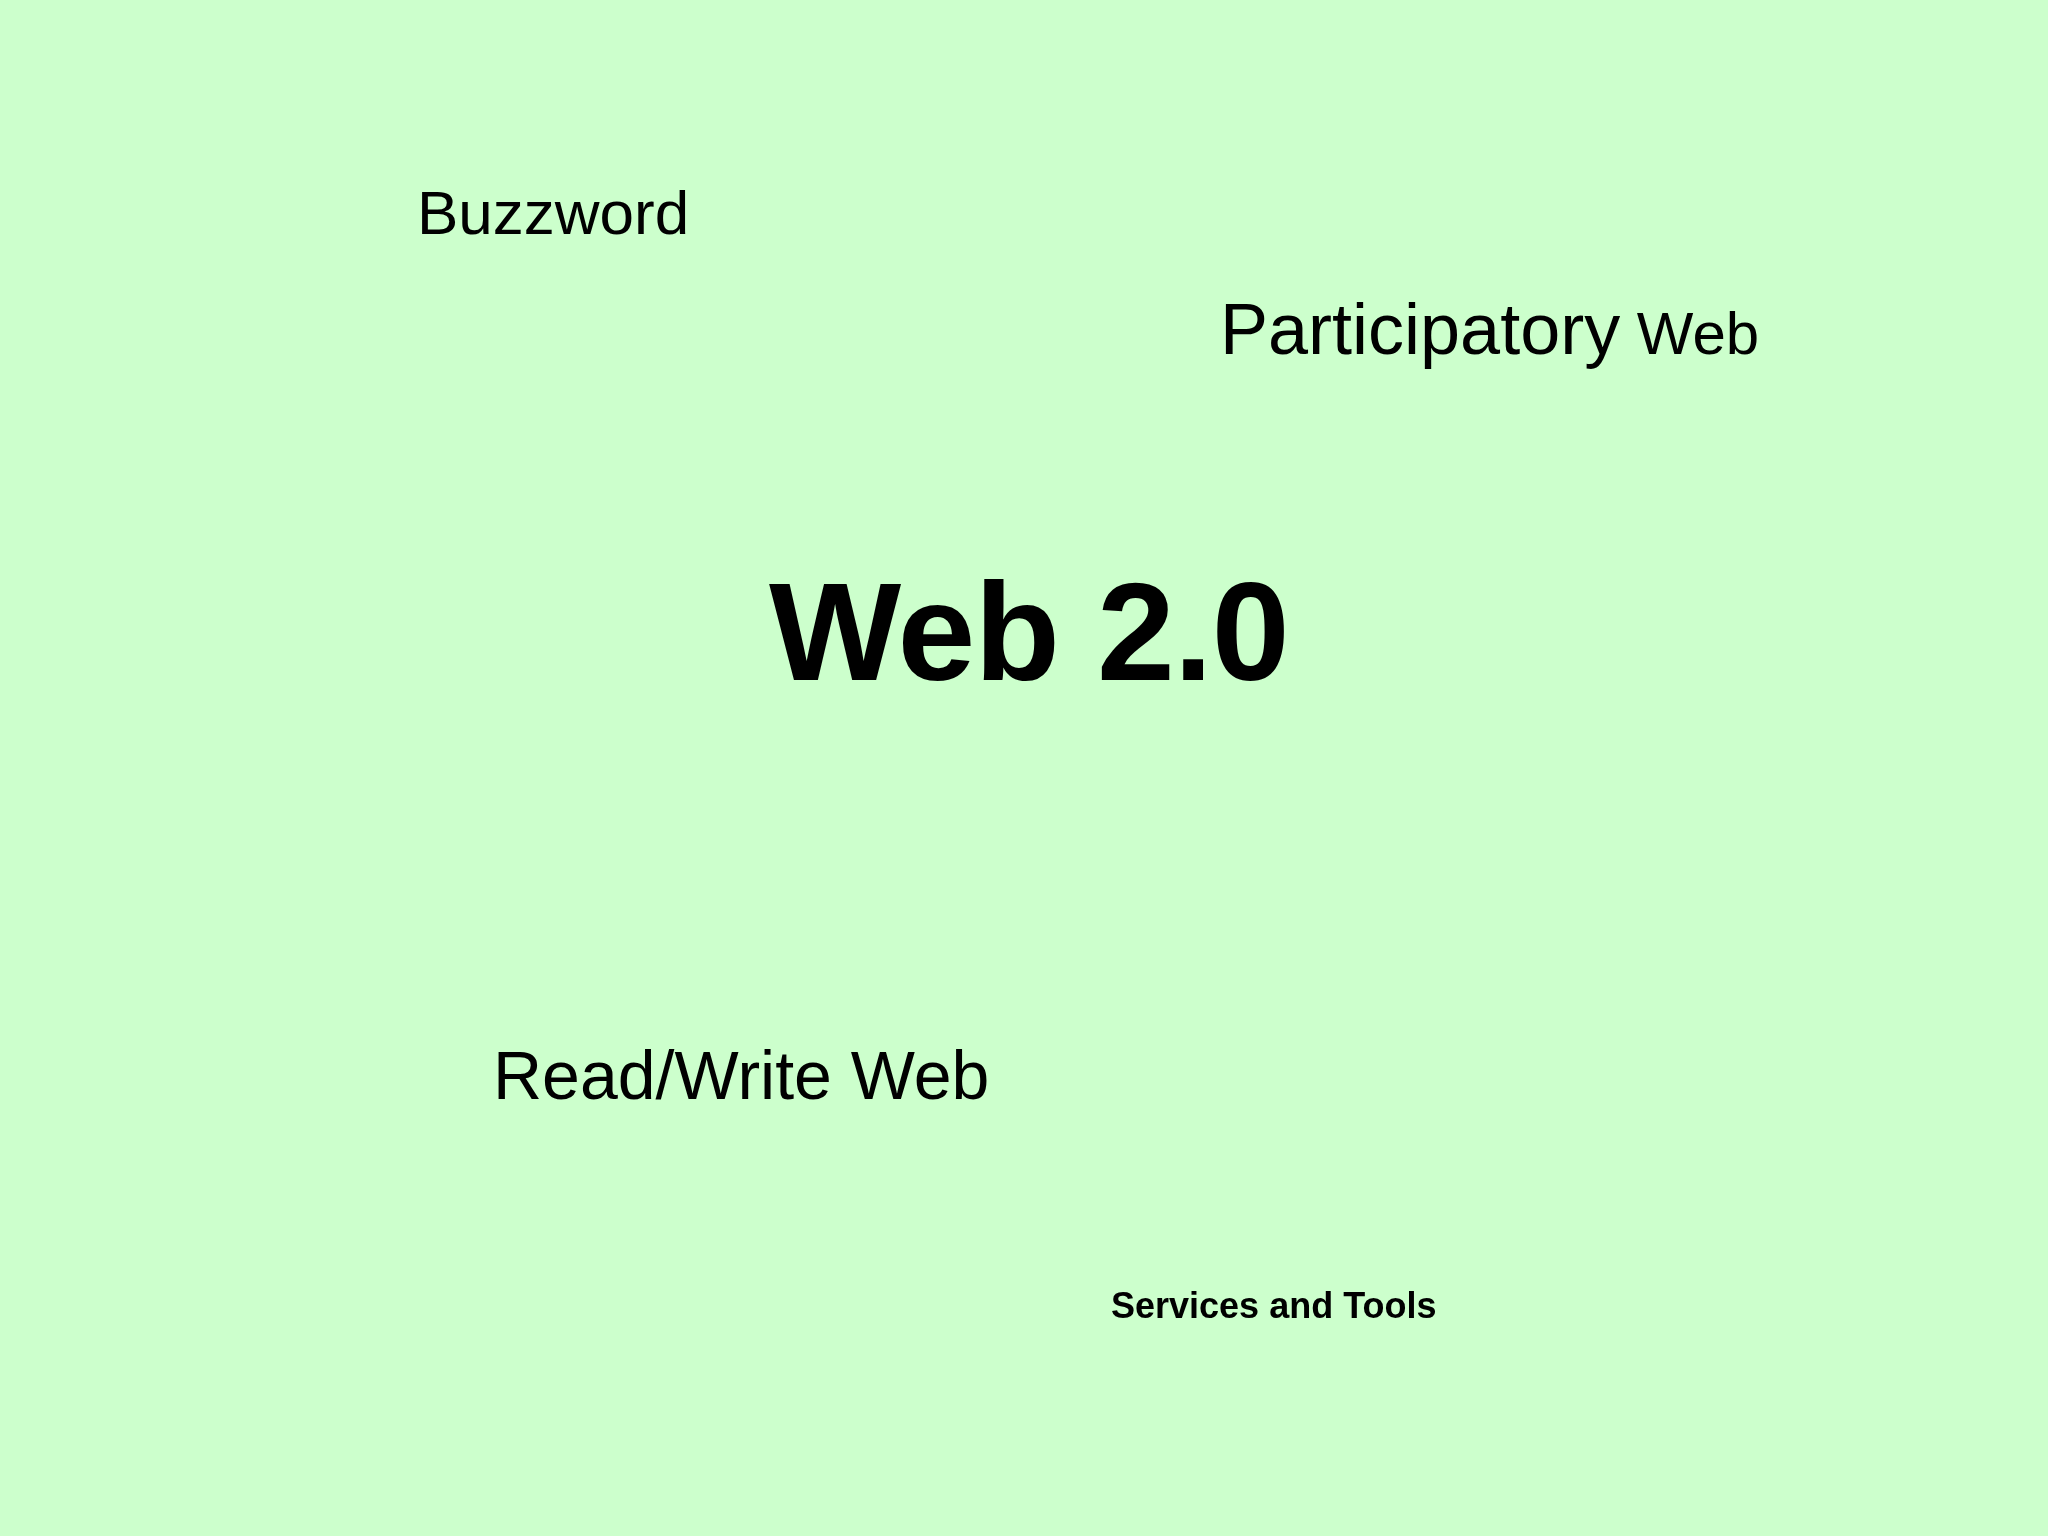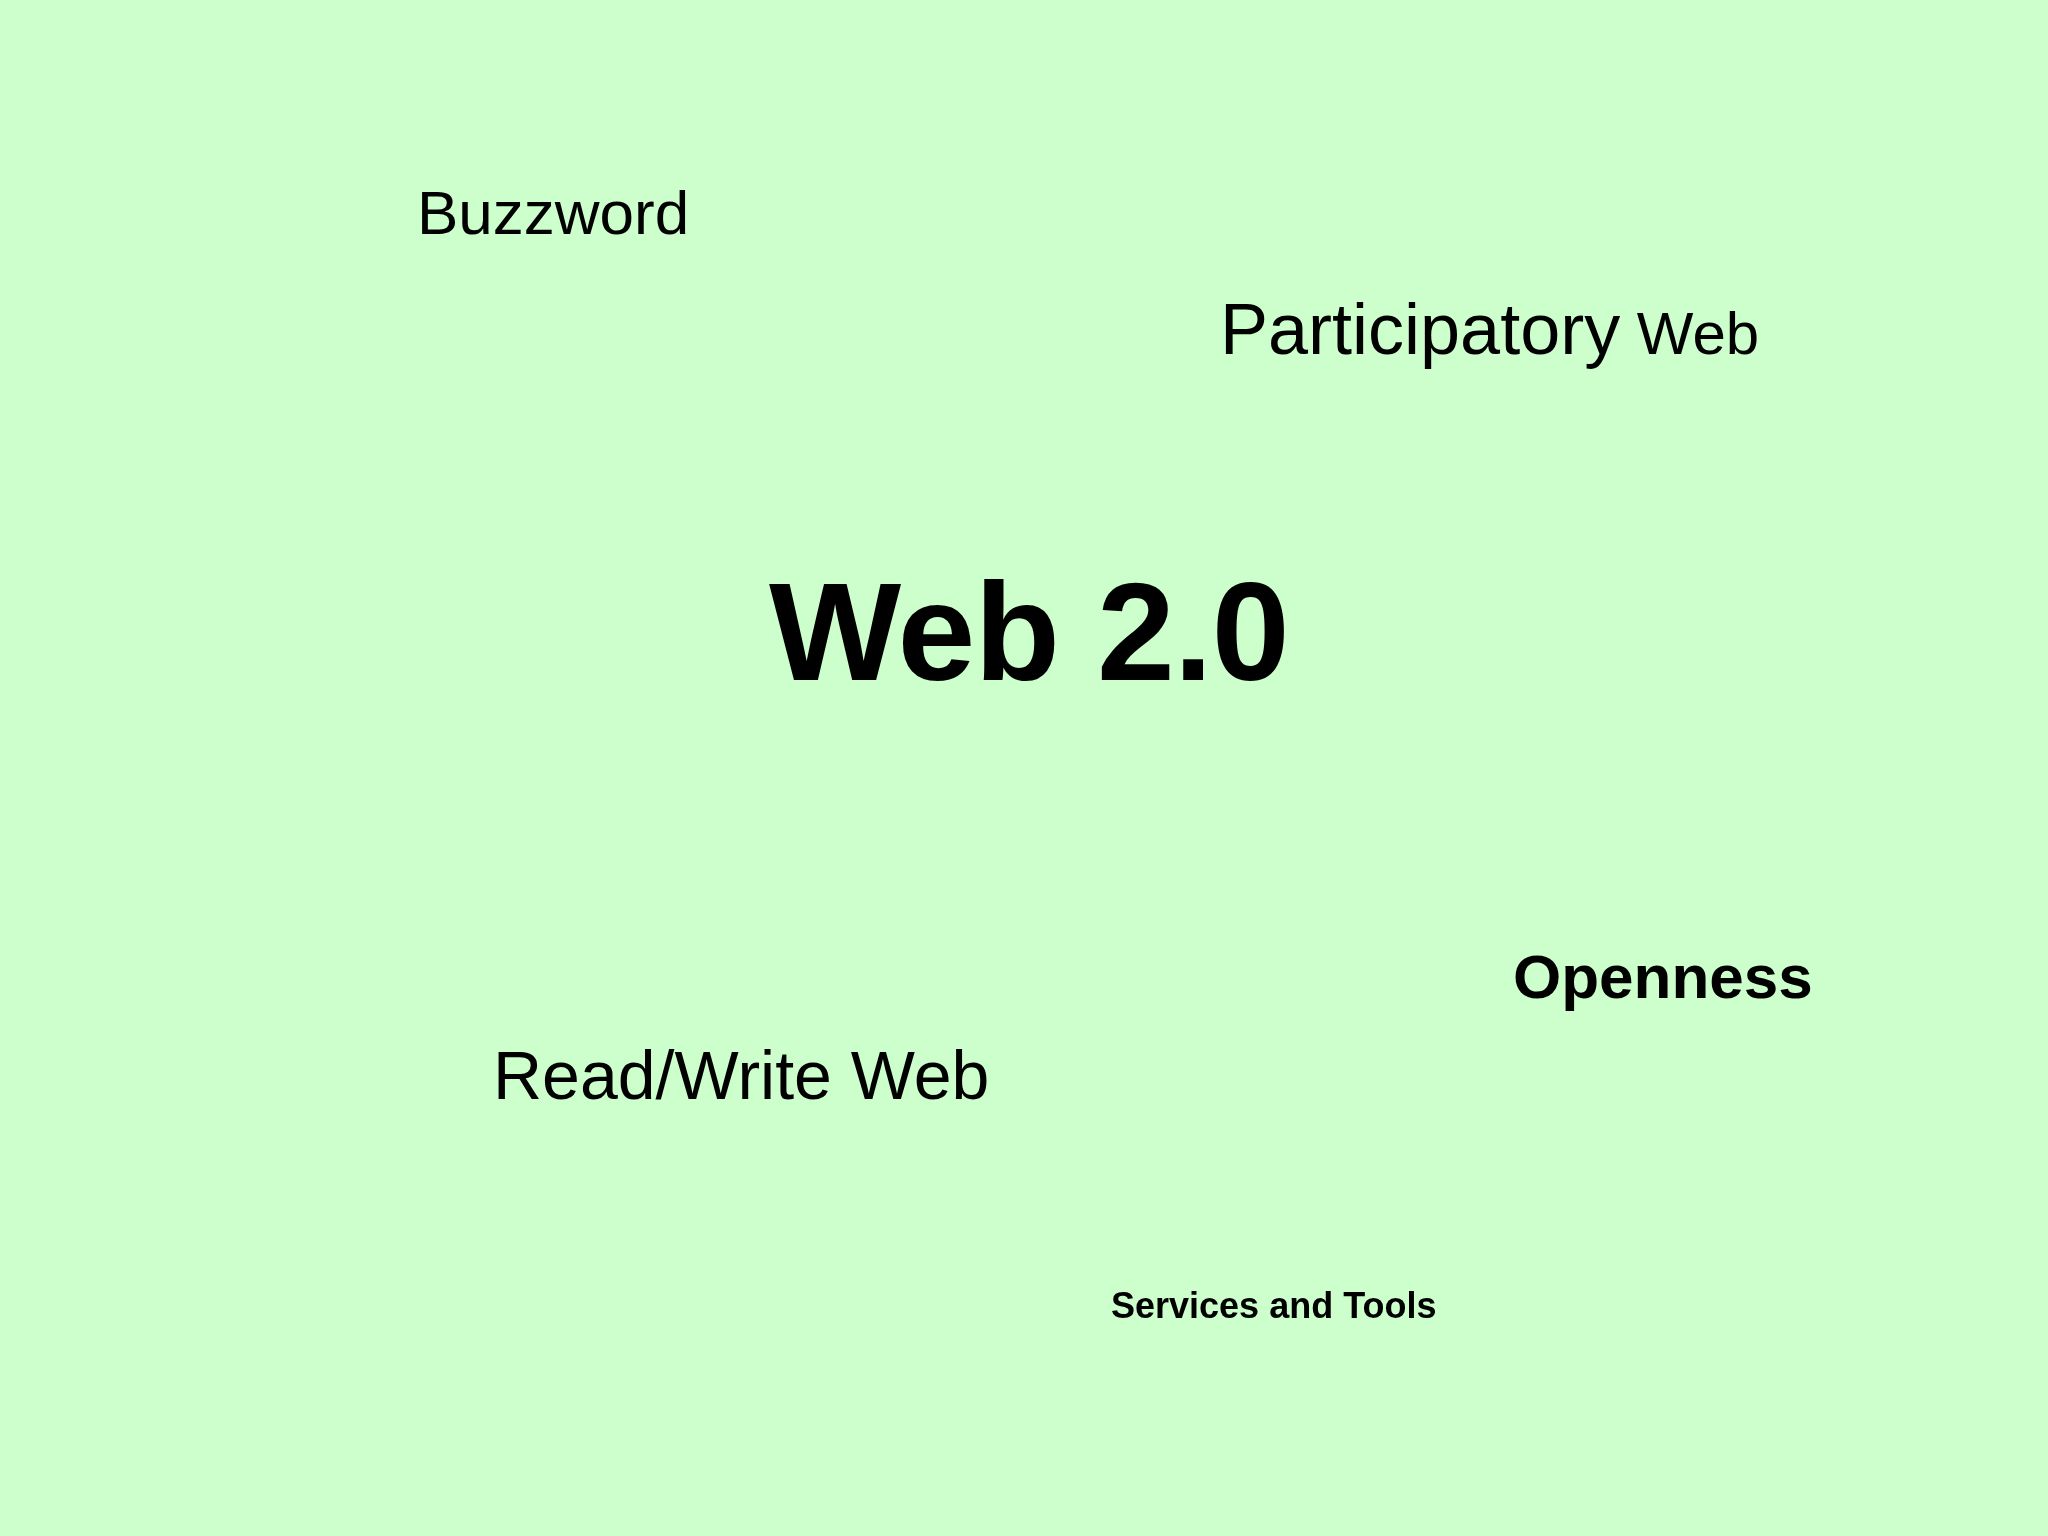--- a/index.html
+++ b/index.html
@@ -95,19 +95,18 @@
 <body>
 
 <div id="slide" style="background: rgb(204, 255, 204); color: rgb(0, 0, 0); width: 2048px; height: 1536px;">
 
   <div class="term" id="term-buzzword">Buzzword</div>
 
   <div class="term" id="term-participatory"><span>Participatory</span><span class="small"> </span><span class="small">Web</span></div>
 
   <div class="term bold" id="term-web20">Web 2.0</div>
 
-  <div class="term bold" id="term-openness">Openness</div>
 
   <div class="term" id="term-readwrite">Read/Write Web</div>
 
   <div class="term bold" id="term-services">Services and Tools</div>
 
 </div>
 
 </body></html>

